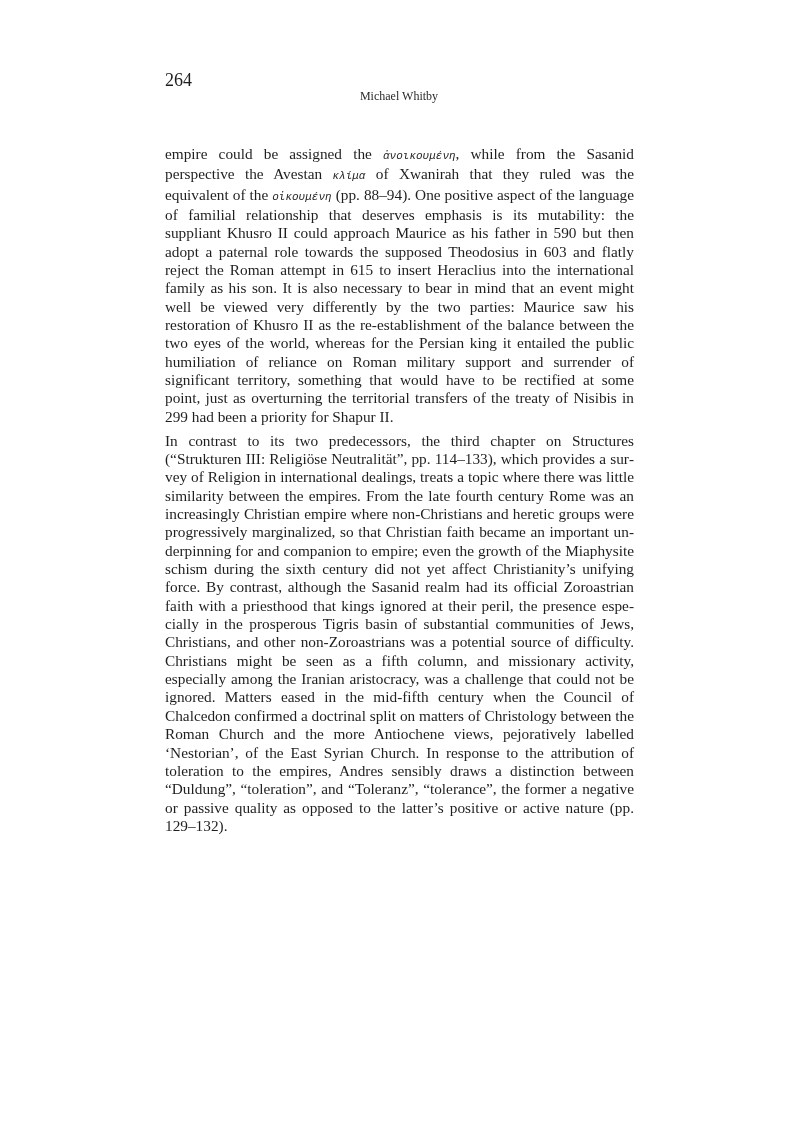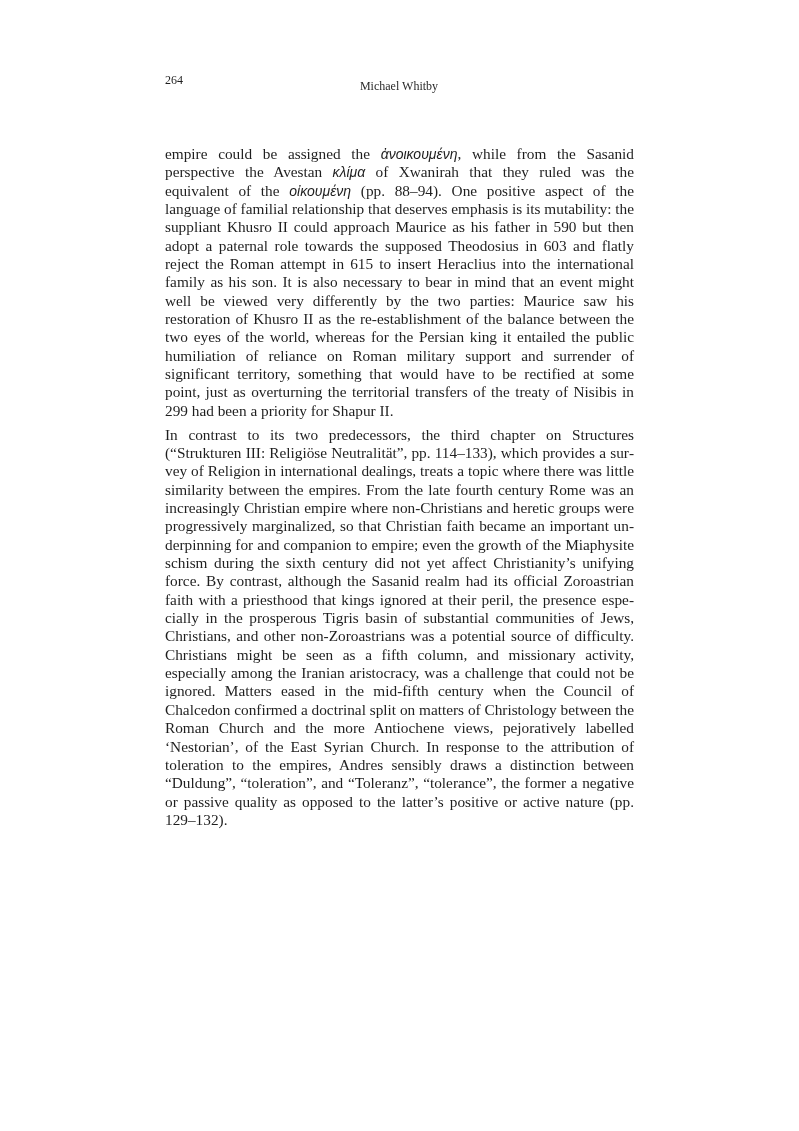--- a/index.html
+++ b/index.html
@@ -19,50 +19,50 @@
       position: absolute;
       top: 70px;
       left: 165px;
       width: 468px;
       height: 22px;
     }
     .page-number {
       position: absolute;
       left: 0;
       top: 0;
-      font-size: 12px;
+      font-size: 18px;
       line-height: 20px;
     }
     .running-head {
       position: absolute;
       left: 0;
       right: 0;
-      top: 6px;
+      top: 16px;
       text-align: center;
       font-size: 12px;
       line-height: 20px;
       color: #2a2a2a;
     }
     .body-text {
       position: absolute;
       top: 145px;
       left: 165px;
       width: 469px;
     }
     .body-text p {
       margin: 0 0 5.5px 0;
       font-size: 15.3px;
       line-height: 18.35px;
       text-align: justify;
       hyphens: manual;
     }
     .greek {
-      font-family: Liberation Sans, sans-serif;
+      font-family: Liberation Mono, monospace;
       font-style: italic;
-      font-size: 14px;
+      font-size: 11px;
     }
   </style>
 </head>
 <body>
 
 <div class="page-header">
   <span class="page-number">264</span>
   <span class="running-head">Michael Whitby</span>
 </div>
 

